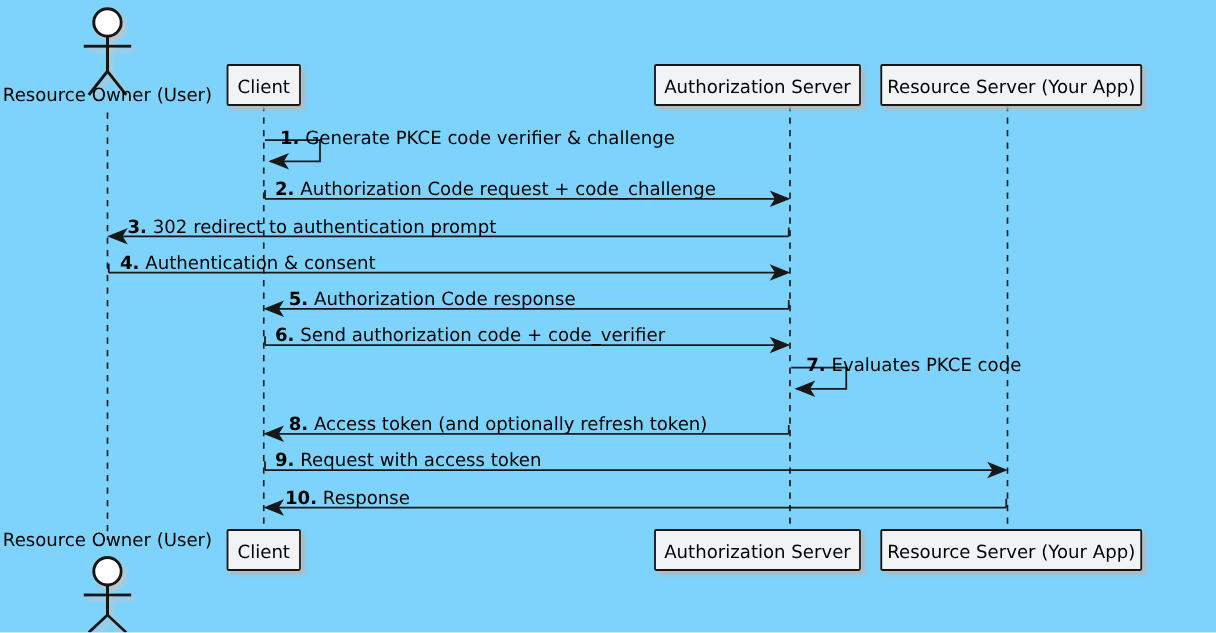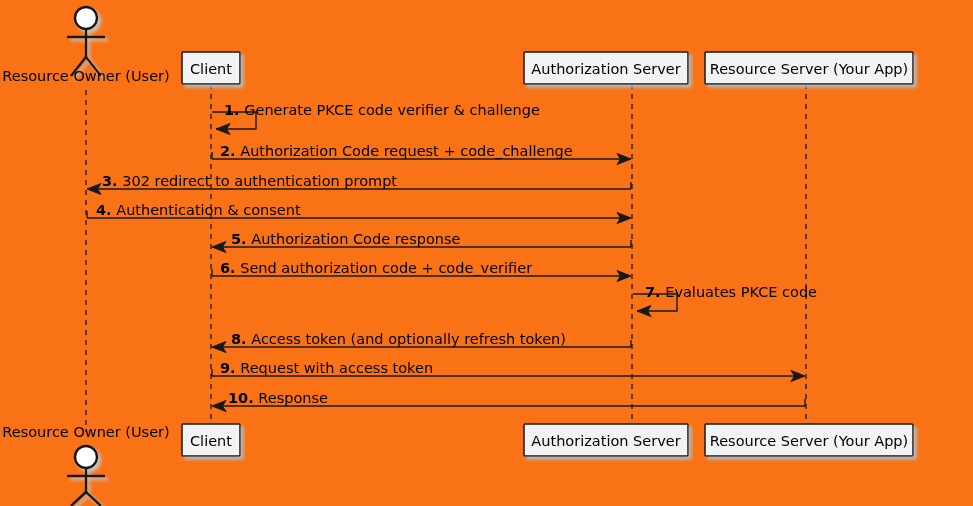--- a/index.html
+++ b/index.html
@@ -8,21 +8,21 @@
     background: #ffffff;
   }
   body {
     font-family: "DejaVu Sans", sans-serif;
     -webkit-font-smoothing: antialiased;
   }
   #canvas {
     position: relative;
     width: 973px;
     height: 506px;
-    background: #f97316;
+    background: #7dd3fc;
     overflow: hidden;
   }
   #svg-root {
     position: absolute;
     left: 0;
     top: 0;
     width: 973px;
     height: 506px;
   }
   .pbox-label,

